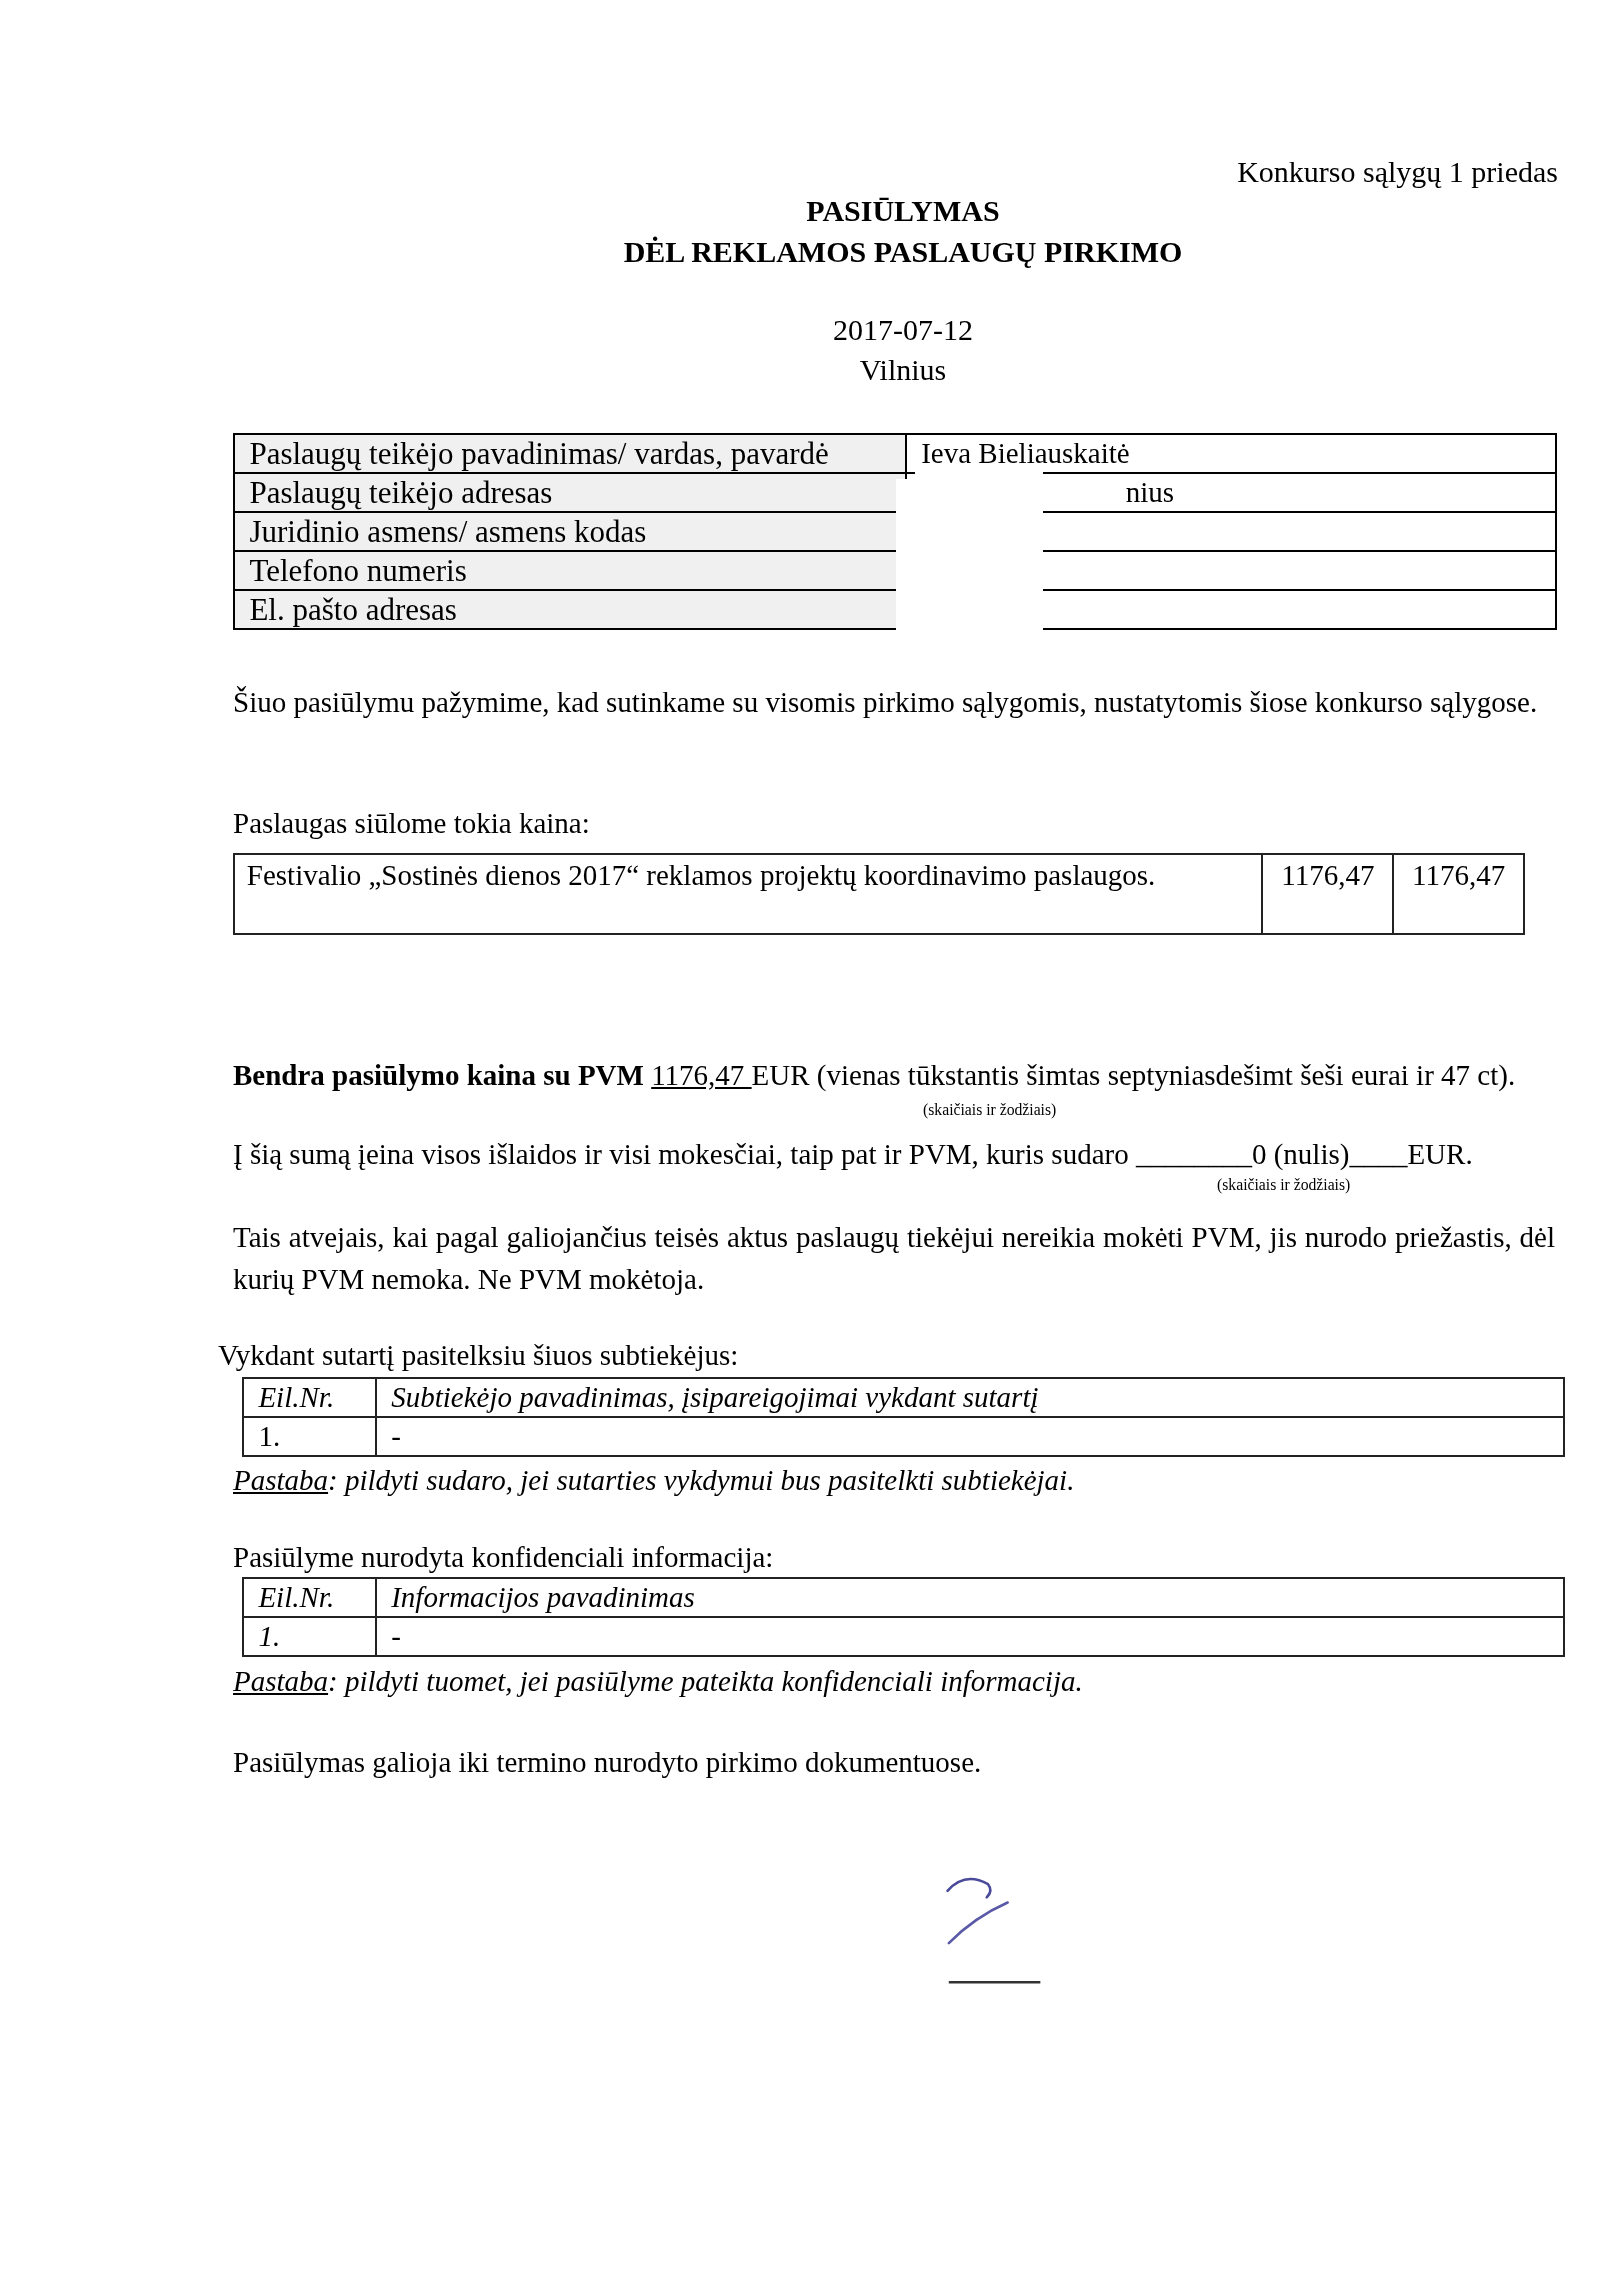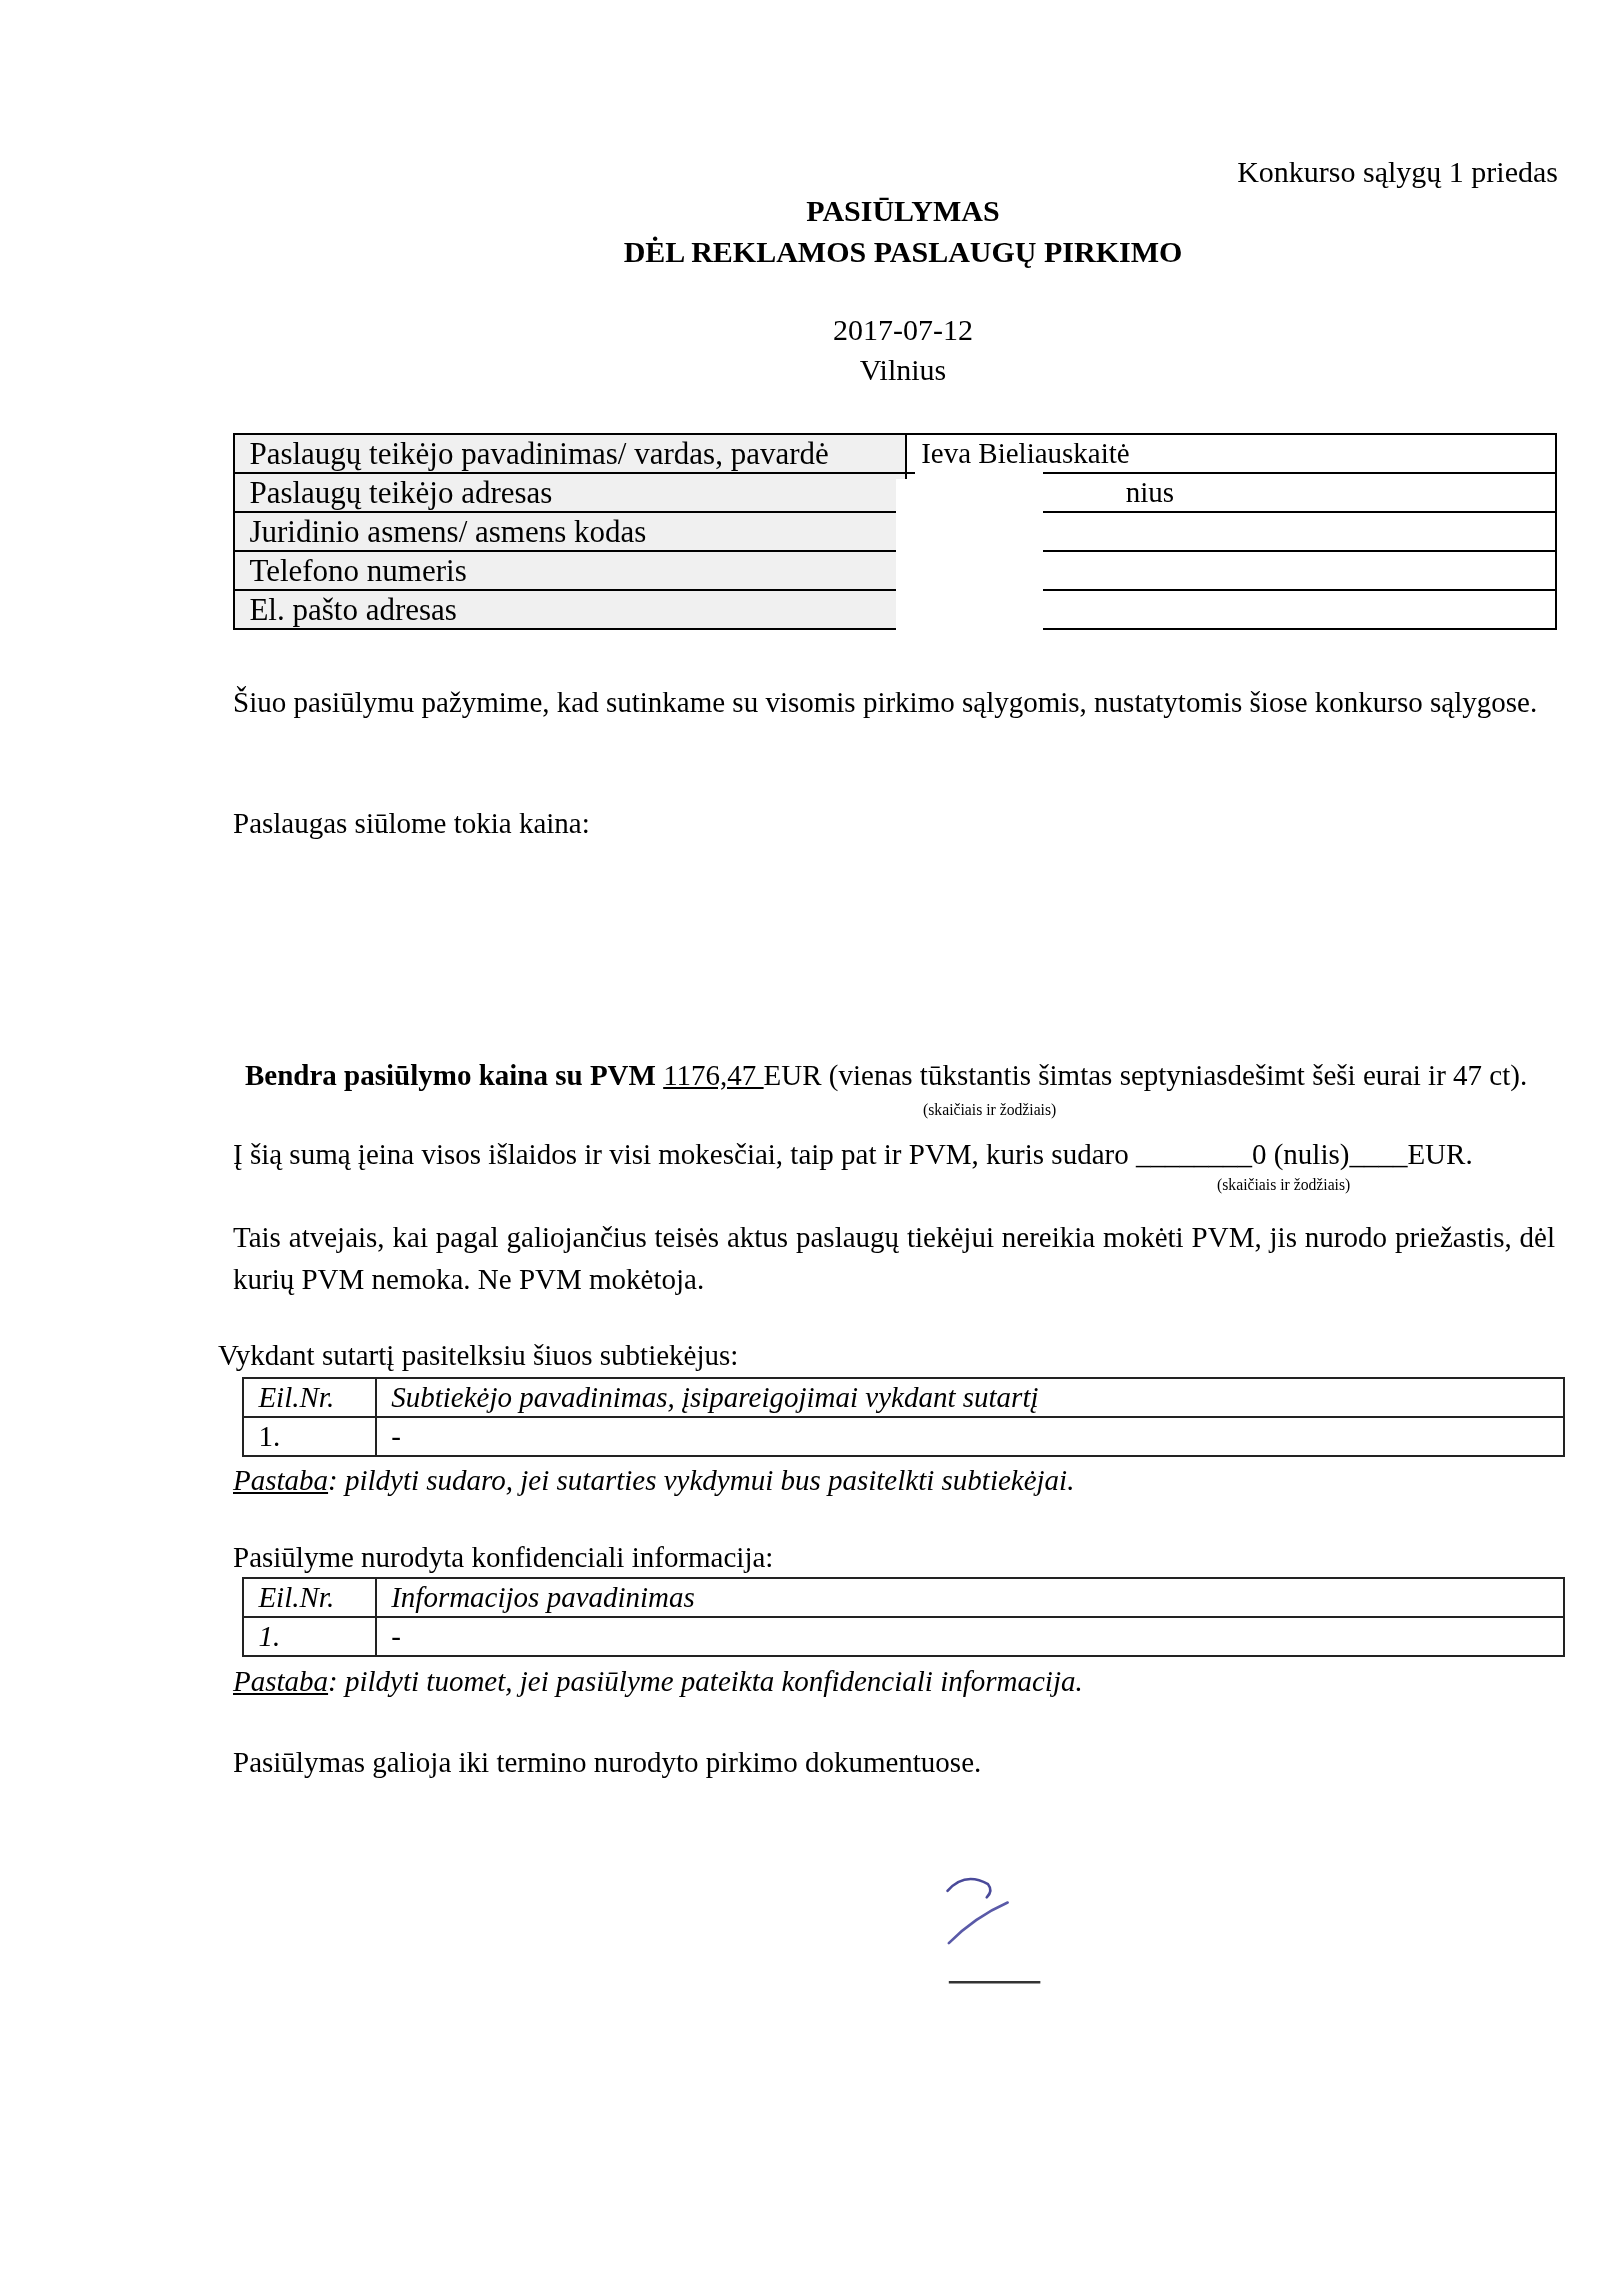--- a/index.html
+++ b/index.html
@@ -84,24 +84,29 @@
   </table>
 
 <div class="abs" style="left:896px; top:479px; width:131px; height:164px; background:#fff;"></div>
 <div class="abs" style="left:915px; top:472px; width:128px; height:170px; background:#fff;"></div>
 
 <div class="abs para" style="top:681px;">Šiuo pasiūlymu pažymime, kad sutinkame su visomis pirkimo sąlygomis, nustatytomis šiose konkurso sąlygose.</div>
 <div class="abs para" style="top:802px;">Paslaugas siūlome tokia kaina:</div>
 
 <table id="price" class="abs">
   <tbody>
+  <tr>
+    <td class="desc">Festivalio „Sostinės dienos 2017“ reklamos projektų koordinavimo paslaugos.</td>
+    <td class="num">1176,47</td>
+    <td class="num">1176,47</td>
+  </tr>
 </tbody>
   </table>
 
-<div class="abs t" style="left:233px; top:1061px; font-size:29px;margin-left:12px;">
+<div class="abs t" style="left:233px; top:1061px; font-size:29px;">
   <b>Bendra pasiūlymo kaina su PVM</b>
   <span class="ul" style="white-space:pre">1176,47 </span><span>EUR (vienas tūkstantis šimtas septyniasdešimt šeši eurai ir 47 ct).</span>
 </div>
 <div class="abs small" style="left:923px; top:1101px;">(skaičiais ir žodžiais)</div>
 
 <div class="abs t" style="left:233px; top:1140px; font-size:29px;">
   <span style="white-space:pre">Į šią sumą įeina visos išlaidos ir visi mokesčiai, taip pat ir PVM, kuris sudaro </span><span>________</span><span>0 (nulis)</span><span>____</span><span>EUR.</span>
 </div>
 <div class="abs small" style="left:1217px; top:1176px;">(skaičiais ir žodžiais)</div>
 

